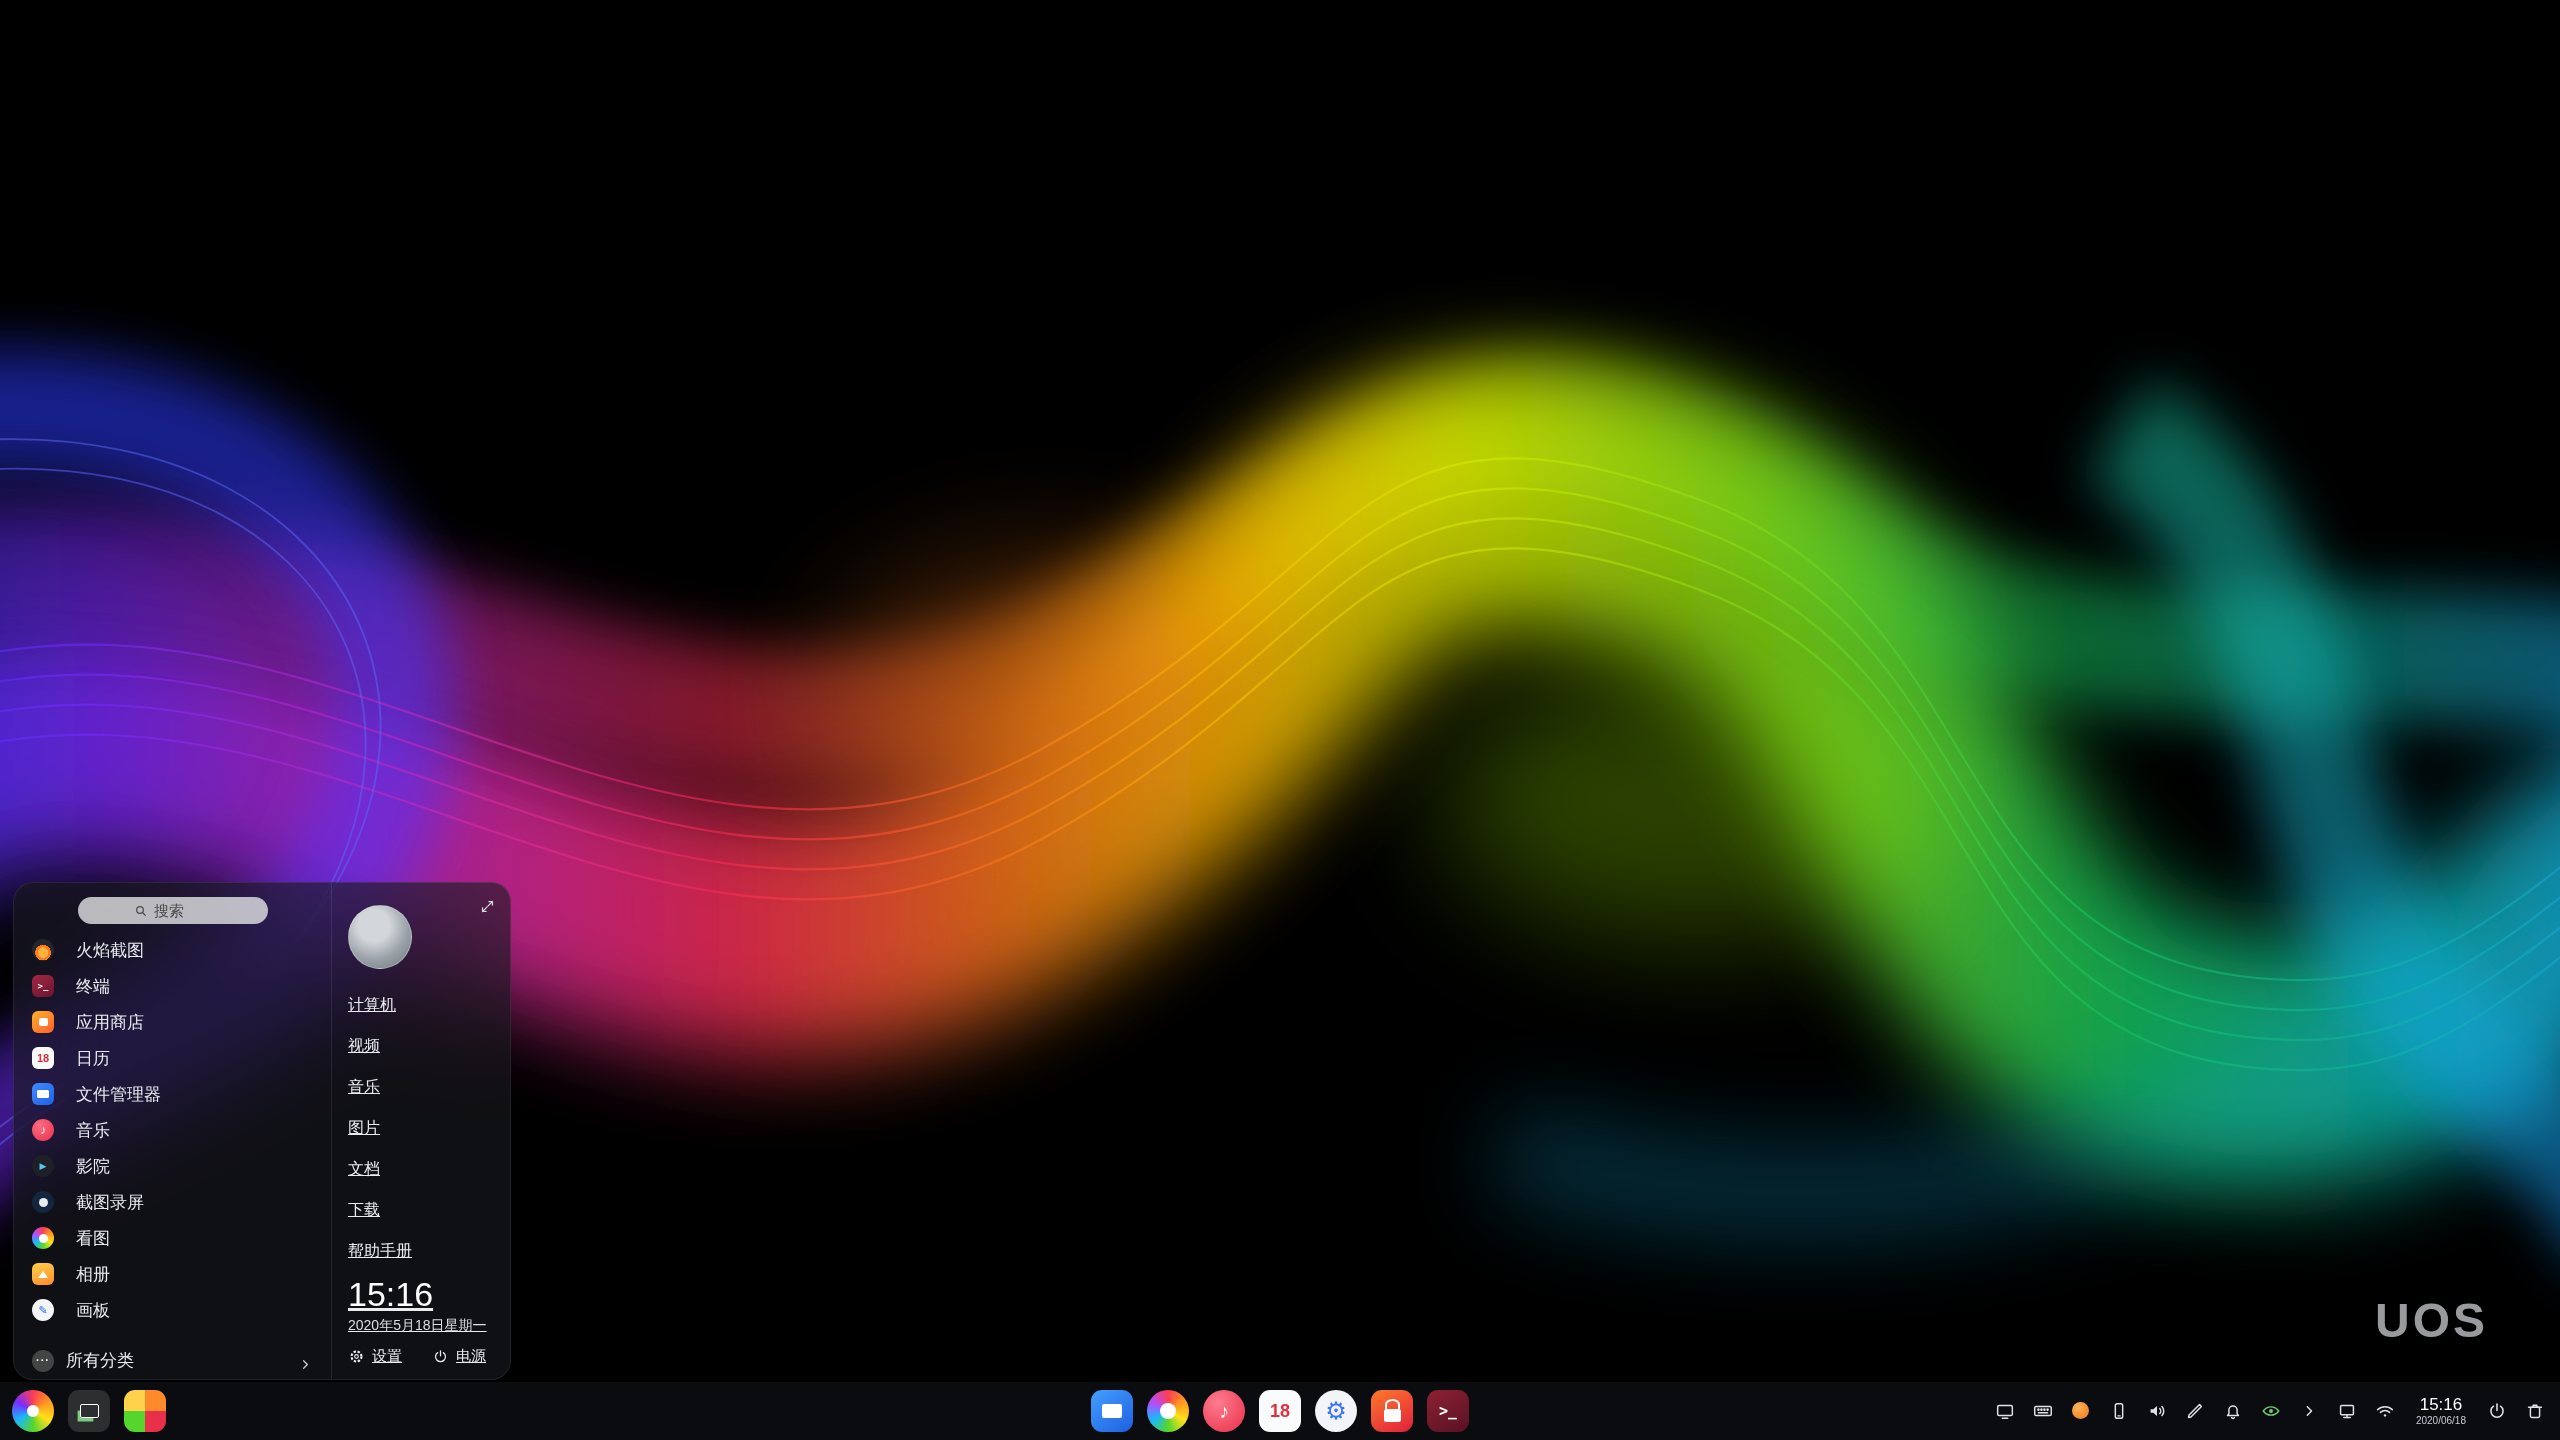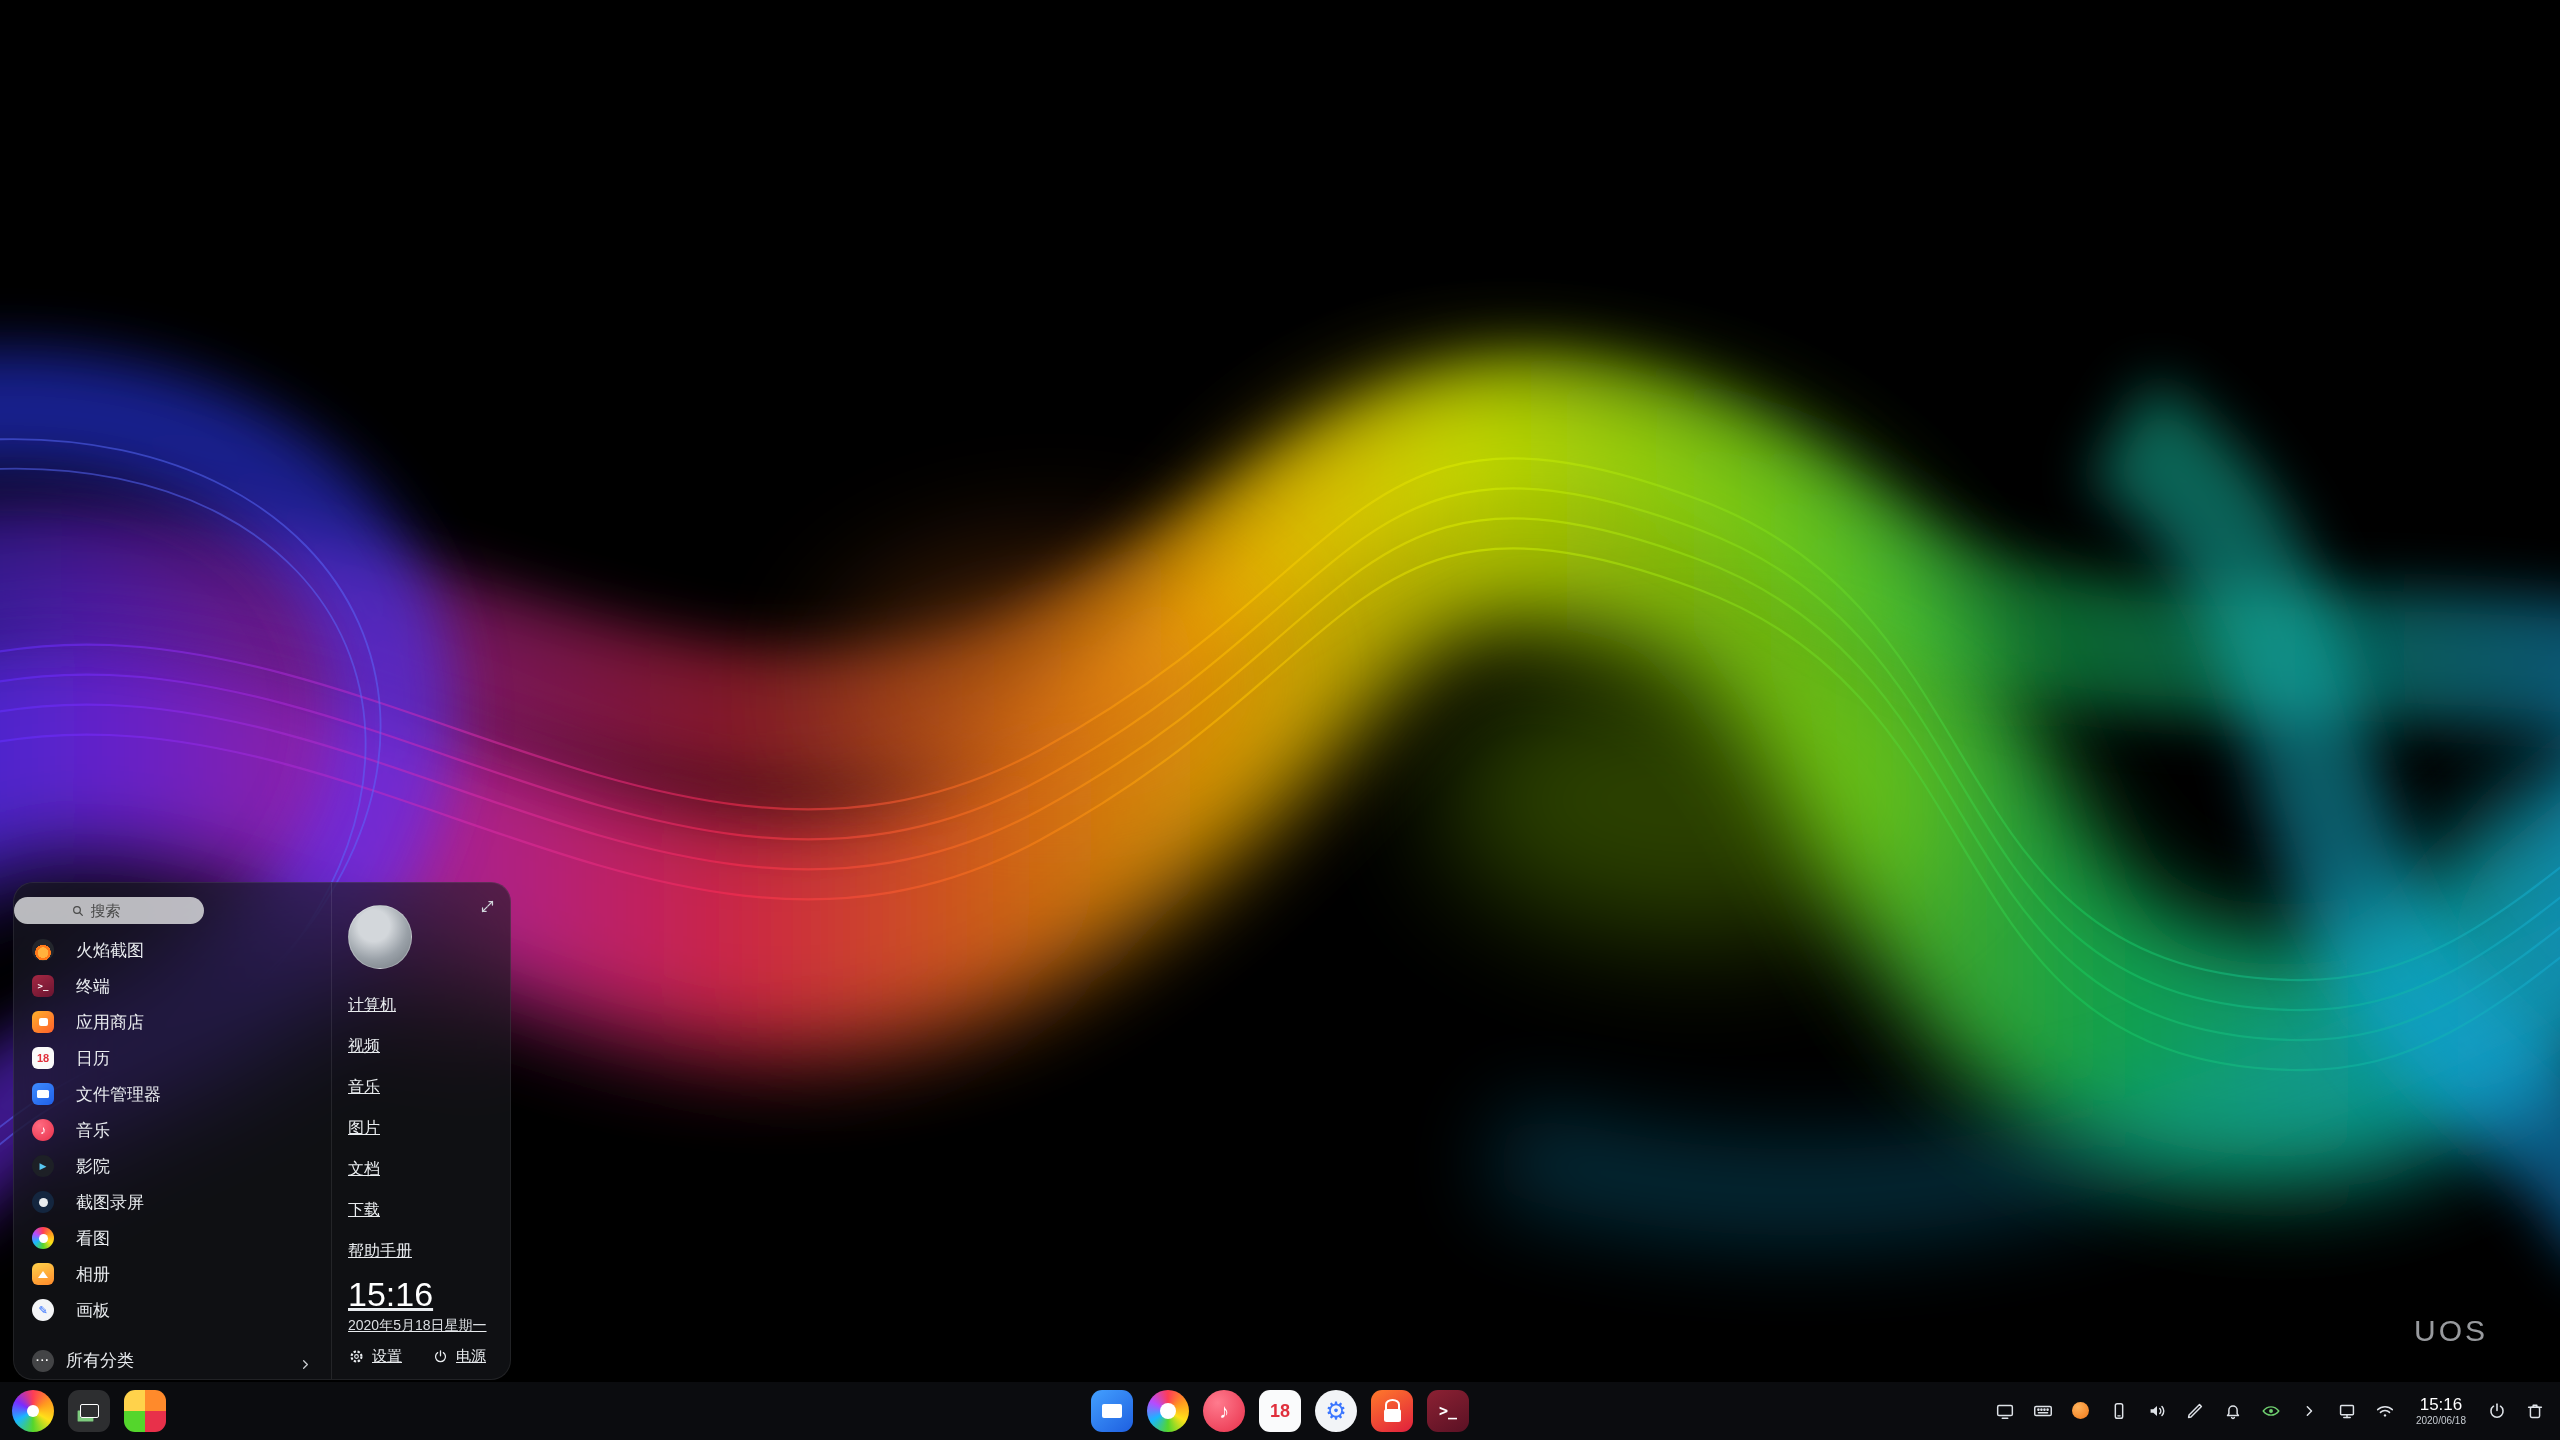--- a/index.html
+++ b/index.html
@@ -3,31 +3,31 @@
 <meta charset="utf-8">
 <style>
   * { margin:0; padding:0; box-sizing:border-box; }
   html,body { width:2560px; height:1440px; overflow:hidden; }
   body { background:#000; font-family:"Liberation Sans","DejaVu Sans",sans-serif; position:relative; color:#e9ecef; }
 
   
   .wallpaper { position:absolute; inset:0; }
 
   
-  .watermark { position:absolute; right:72px; bottom:92px; font-size:30px; font-weight:400;
+  .watermark { position:absolute; right:72px; bottom:92px; font-size:48px; font-weight:700;
                letter-spacing:3px; color:rgba(190,193,197,.8); }
 
   
   .launcher { position:absolute; left:13px; top:882px; width:498px; height:498px;
               background:rgba(25,27,32,.58); backdrop-filter:blur(50px);
               border:1px solid rgba(255,255,255,.08); border-radius:20px;
               display:flex; overflow:hidden; }
   .launcher-left { width:318px; border-right:1px solid rgba(255,255,255,.09);
                    display:flex; flex-direction:column; padding-bottom:6px; }
-  .search-wrap { padding:14px 0 8px; display:flex; }
+  .search-wrap { padding:14px 0 8px; display:flex; justify-content:center; }
   .search-pill { width:190px; height:27px; border-radius:14px; background:rgba(223,224,226,.82);
                  display:flex; align-items:center; justify-content:center; gap:5px; }
   .search-pill input { border:none; outline:none; background:transparent; width:58px;
                  font-size:15px; color:#333; font-family:inherit; }
   .search-pill input::placeholder { color:#4a4a4a; }
 
   .app-row { height:36px; display:flex; align-items:center; gap:22px; padding:0 18px;
              font-size:17px; cursor:default; }
   .app-label { white-space:nowrap; }
 

